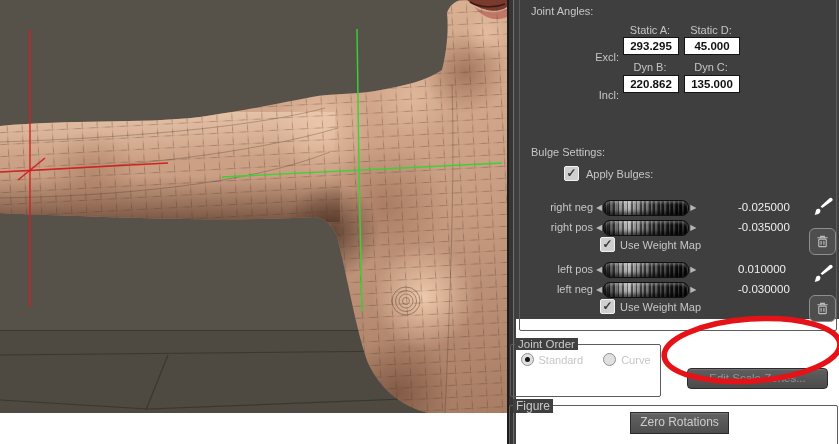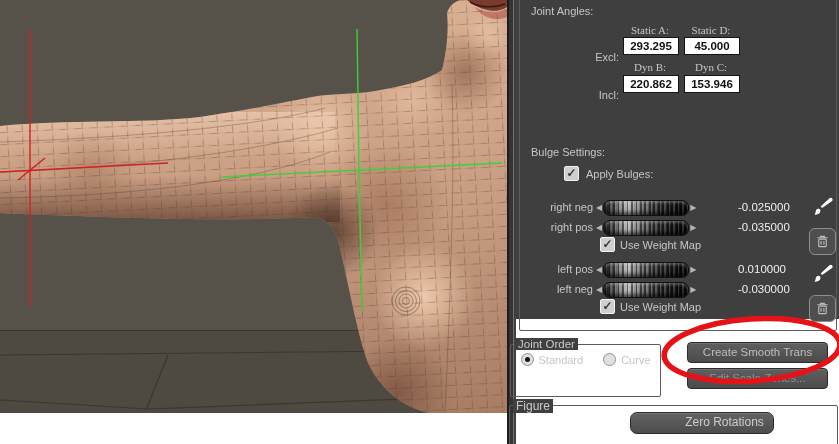--- a/index.html
+++ b/index.html
@@ -7,21 +7,21 @@
   
   #viewport{position:absolute;left:0;top:0;width:507px;height:413px;}
   #canvas-gap{position:absolute;left:0;top:413px;width:507px;height:31px;background:#fff;}
   
   #panel{position:absolute;left:507px;top:0;width:332px;height:319px;background:#3f3f3f;color:#c6c6c6;font-size:11px;}
   .panel-edge{position:absolute;left:0;top:0;width:9px;height:444px;
     background:linear-gradient(90deg,#1c1c1c 0 2px,#353535 2px 6px,#6f6f6f 6px 7px,#3f3f3f 7px);}
   .groupbox{position:absolute;border:1px solid #5c5c5c;border-radius:2px;}
   #gb-main{left:12px;top:-8px;width:316px;height:337px;}
   .lbl{position:absolute;white-space:nowrap;}
-  .lbl-c{position:absolute;text-align:center;font-family:Liberation Serif, serif;}
+  .lbl-c{position:absolute;text-align:center;}
   .lbl-r{position:absolute;text-align:right;margin-top:10px;}
   .field{position:absolute;width:54px;height:16px;background:#fff;color:#101010;border:1px solid #141414;
     font-weight:bold;font-size:11.5px;text-align:center;line-height:16px;}
   .checkbox{position:absolute;width:13px;height:13px;background:#cfcfcf;border:1px solid #f2f2f2;border-radius:2px;
     color:#3a3a3a;font-size:12px;font-weight:bold;line-height:12px;text-align:center;cursor:default;}
   .slider-row{position:absolute;left:0;width:332px;height:17px;}
   .s-label{position:absolute;left:8px;width:78px;top:2px;text-align:right;}
   .s-value{position:absolute;left:200px;top:2px;color:#efefef;font-size:11.5px;margin-left:31px;}
   .dial{position:absolute;left:88px;top:1px;display:flex;align-items:center;}
   .dial-arrow{color:#b5b5b5;font-size:8px;line-height:14px;padding:0 1px;}
@@ -40,22 +40,22 @@
   .legend{position:absolute;top:-7px;background:#3f3f3f;padding:0 3px;font-size:11.5px;color:#c9c9c9;white-space:nowrap;}
   #fs-joint-order{left:3px;top:344px;width:149px;height:51px;}
   #fs-figure{left:2px;top:405px;width:327px;height:45px;}
   .jo-row{position:absolute;left:0;right:0;top:8px;display:flex;justify-content:center;gap:20px;}
   .radio-group{display:flex;align-items:center;gap:5px;}
   .radio{width:11px;height:11px;border-radius:50%;background:#e0e0e0;border:1px solid #909090;position:relative;}
   .radio-dot{position:absolute;left:3px;top:3px;width:5px;height:5px;border-radius:50%;background:#161616;}
   .xyz-row{position:absolute;left:0;right:0;top:27px;text-align:center;color:#c9c9c9;font-size:12px;}
   .tri{color:#b2b2b2;font-size:9px;margin-right:6px;vertical-align:1px;}
   #zero-btn{position:absolute;left:120px;top:6px;width:97px;height:20px;background:linear-gradient(#636363,#4d4d4d);
-    border:1px solid #2b2b2b;border-radius:7px;box-shadow:inset 0 1px 0 rgba(255,255,255,.12);
-    color:#cdcdcd;font-size:12px;text-align:center;line-height:19px;cursor:default;padding-left:45px;}
+    border:1px solid #2b2b2b;border-radius:0;box-shadow:inset 0 1px 0 rgba(255,255,255,.12);
+    color:#cdcdcd;font-size:12px;text-align:center;line-height:19px;cursor:default;}
   #annotation{position:absolute;left:650px;top:303px;width:189px;height:96px;pointer-events:none;}
 </style>
 </head>
 <body>
 
 <div id="app">
 
   <div id="viewport">
     <svg width="507" height="413" viewBox="0 0 507 413">
       <defs>
@@ -180,21 +180,21 @@
     <span class="lbl" style="left:24px;top:5px">Joint Angles:</span>
     <span class="lbl-c" style="left:109px;top:24px;width:68px">Static A:</span>
     <span class="lbl-c" style="left:170px;top:24px;width:68px">Static D:</span>
     <span class="lbl-r" style="left:58px;top:41px;width:54px">Excl:</span>
     <div class="field" style="left:116px;top:37px">293.295</div>
     <div class="field" style="left:177px;top:37px">45.000</div>
     <span class="lbl-c" style="left:109px;top:61px;width:68px">Dyn B:</span>
     <span class="lbl-c" style="left:170px;top:61px;width:68px">Dyn C:</span>
     <span class="lbl-r" style="left:58px;top:79px;width:54px">Incl:</span>
     <div class="field" style="left:116px;top:75px">220.862</div>
-    <div class="field" style="left:177px;top:75px">153.946</div>
+    <div class="field" style="left:177px;top:75px">135.000</div>
 
     <span class="lbl" style="left:24px;top:146px">Bulge Settings:</span>
     <span class="checkbox" style="left:57px;top:166px"><span>✓</span></span>
     <span class="lbl" style="left:79px;top:168px">Apply Bulges:</span>
 
     <div class="slider-row" style="top:199px">
       <span class="s-label">right neg</span>
       <span class="dial">
         <span class="dial-arrow">◀</span>
         <span class="dial-body"></span>
@@ -273,21 +273,20 @@
             </span>
           <span>Standard</span>
         </span>
         <span class="radio-group">
           <span class="radio"></span>
           <span>Curve</span>
         </span>
       </div>
     </div>
 
-    <div class="btn" style="top:342px">Create Smooth Trans</div>
     <div class="btn btn-dim" style="top:368px">Edit Scale Zones...</div>
 
     <div class="groupbox" id="fs-figure">
       <span class="legend" style="left:3px;font-size:12px">Figure</span>
       <div id="zero-btn">Zero Rotations</div>
     </div>
   </div>
 
   <svg id="annotation">
     <ellipse cx="102" cy="47" rx="88" ry="31" fill="none" stroke="#e51317" stroke-width="5.5" transform="rotate(-4 102 47)"></ellipse>

